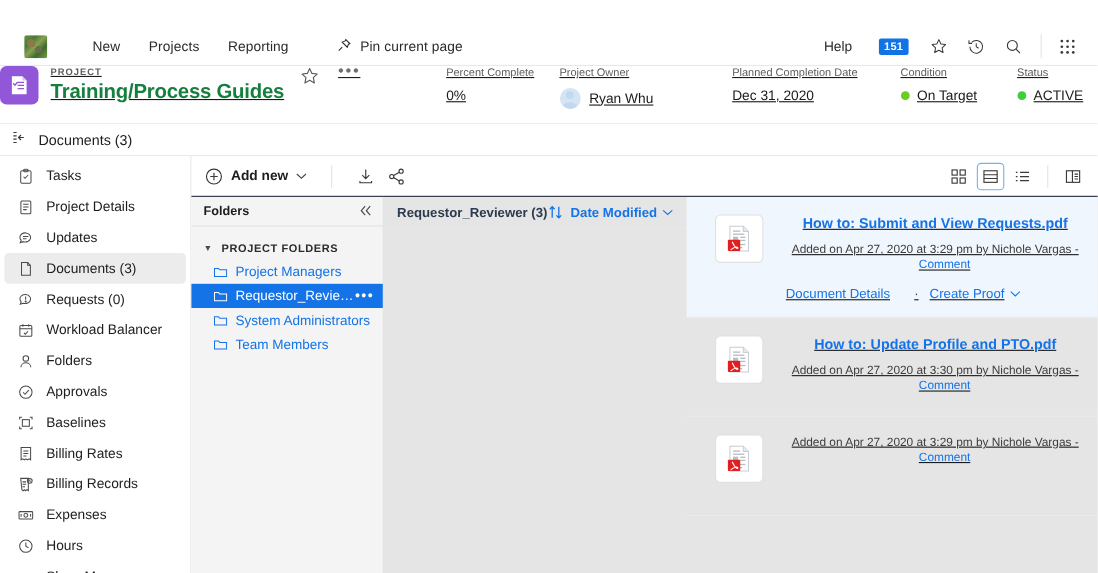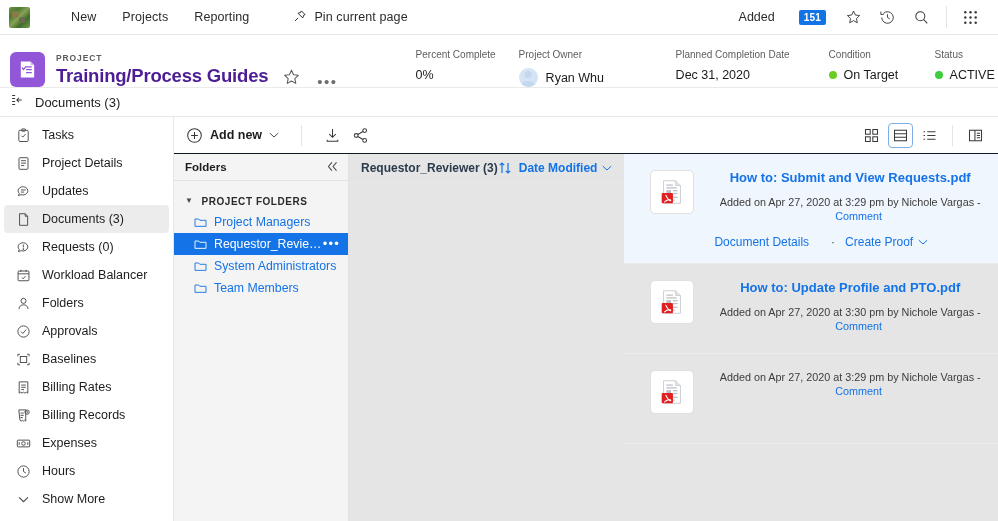--- a/index.html
+++ b/index.html
@@ -11,21 +11,22 @@
     overflow: hidden;
   }
   .app { width: 998px; height: 521px; position: relative; display: flex; flex-direction: column; }
 
   
   .globalnav {
     height: 35px; min-height: 35px;
     display: flex; align-items: center;
     background: #fff;
     border-bottom: 1px solid #e8e8e8;
-    padding: 0 11px 0 9px;
+    padding: 0 11px 0 22px;
+    margin-top: 25px;
   }
   .logo-thumb {
     width: 21px; height: 21px; border-radius: 2px;
     background:
       radial-gradient(circle at 30% 35%, #8a7a4a 0 18%, transparent 19%),
       radial-gradient(circle at 62% 62%, #6d6a52 0 16%, transparent 17%),
       linear-gradient(135deg, #6f8f42 0%, #4e7a33 28%, #87a153 48%, #3f6b2c 70%, #779a49 100%);
     flex: 0 0 auto;
   }
   .gn-links { display: flex; align-items: center; margin-left: 28px; }
@@ -41,38 +42,38 @@
     background: #1273e6; color: #fff; font-size: 10px; font-weight: bold;
     border-radius: 2px; padding: 2px 5px 2px 5px; min-width: 24px; text-align: center;
     margin: 0 10px; letter-spacing: .2px; cursor: pointer;
   }
   .gn-icon { width: 34px; height: 30px; display: flex; align-items: center; justify-content: center; cursor: pointer; }
   .gn-divider { width: 1px; height: 22px; background: #e4e4e4; margin: 0 6px 0 8px; }
 
   
   .projhead {
     height: 53px; min-height: 53px;
-    display: flex; align-items: flex-end;
+    display: flex; align-items: flex-start;
     border-bottom: 1px solid #eaeaea;
     background: #fff;
-    padding-left: 10px;
+    text-decoration: underline;
   }
   .proj-icon {
     width: 35px; height: 35px; border-radius: 6px;
     background: #9256d9; flex: 0 0 auto;
     display: flex; align-items: center; justify-content: center;
     margin-right: 11px;
   }
   .proj-titles { display: flex; flex-direction: column; justify-content: center; }
   .proj-kicker {
     font-size: 8.5px; font-weight: bold; color: #5c5c5c;
     letter-spacing: .9px; line-height: 11px;
   }
   .proj-name {
-    font-size: 18.5px; font-weight: bold; color: #4c1d95; line-height: 23px;
+    font-size: 18.5px; font-weight: bold; color: #15803d; line-height: 23px;
     letter-spacing: -.2px; white-space: nowrap;
   }
   .proj-star { margin-left: 14px; cursor: pointer; display:flex; align-items:center; }
   .proj-more {
     margin-left: 16px; color: #6e6e6e; font-size: 15px; letter-spacing: 1.5px;
     cursor: pointer; line-height: 10px;
   }
   .fields { display: flex; align-items: flex-start; margin-left: 78px; }
   .field { display: flex; flex-direction: column; }
   .field-label { font-size: 10px; color: #5d5d5d; line-height: 14px; margin-bottom: 6px; white-space: nowrap; }
@@ -165,21 +166,21 @@
 
   .listhead {
     height: 29px; min-height: 29px; display: flex; align-items: center;
     padding: 0 12px 0 12px; border-bottom: 1px solid #e8e8e8;
   }
   .listhead-title { font-size: 12px; font-weight: bold; color: #2b3a4d; flex: 1; }
   .sort { display: flex; align-items: center; font-size: 12px; font-weight: bold; color: #1473e6; cursor: pointer; }
   .sort .sicon { margin-right: 7px; display: flex; }
   .sort .chev { margin-left: 5px; }
 
-  .doclist { flex: 1; overflow: hidden; }
+  .doclist { flex: 1; overflow: hidden; text-decoration: underline; }
   .docrow {
     display: flex; padding: 14px 12px 14px 26px; border-bottom: 1px solid #ececec;
     min-height: 90px;
   }
   .docrow.highlight { background: #f0f6fd; }
   .doc-thumb {
     width: 44px; height: 44px; min-width: 44px; border-radius: 5px;
     background: #fff; border: 1px solid #e0e0e0; margin-right: 20px; margin-top: 2px;
     display: flex; align-items: center; justify-content: center; cursor: pointer;
   }
@@ -213,21 +214,21 @@
                 <path d="M9.6 2.2l4.2 4.2-1.5.6-1.2 3.2-5.3-5.3 3.2-1.2z"></path>
                 <path d="M5.8 10.2L2.3 13.7"></path>
               </g>
             </svg>
         </span>
         <span>Pin current page</span>
       </div>
     </div>
     <div class="gn-spacer"></div>
     <div class="gn-right">
-      <div class="gn-help">Added</div>
+      <div class="gn-help">Help</div>
       <div class="badge-count">151</div>
       <div class="gn-icon">
         <svg width="17" height="17" viewBox="0 0 20 20">
             <path d="M10 2.4l2.2 4.7 5 .6-3.7 3.5 1 5-4.5-2.5-4.5 2.5 1-5L2.8 7.7l5-.6z" fill="none" stroke="#3a3a3a" stroke-width="1.1" stroke-linejoin="round"></path>
           </svg>
       </div>
       <div class="gn-icon">
         <svg width="17" height="17" viewBox="0 0 20 20">
             <g fill="none" stroke="#3a3a3a" stroke-width="1.1">
               <path d="M3.2 10a6.8 6.8 0 1 0 2-4.8"></path>

